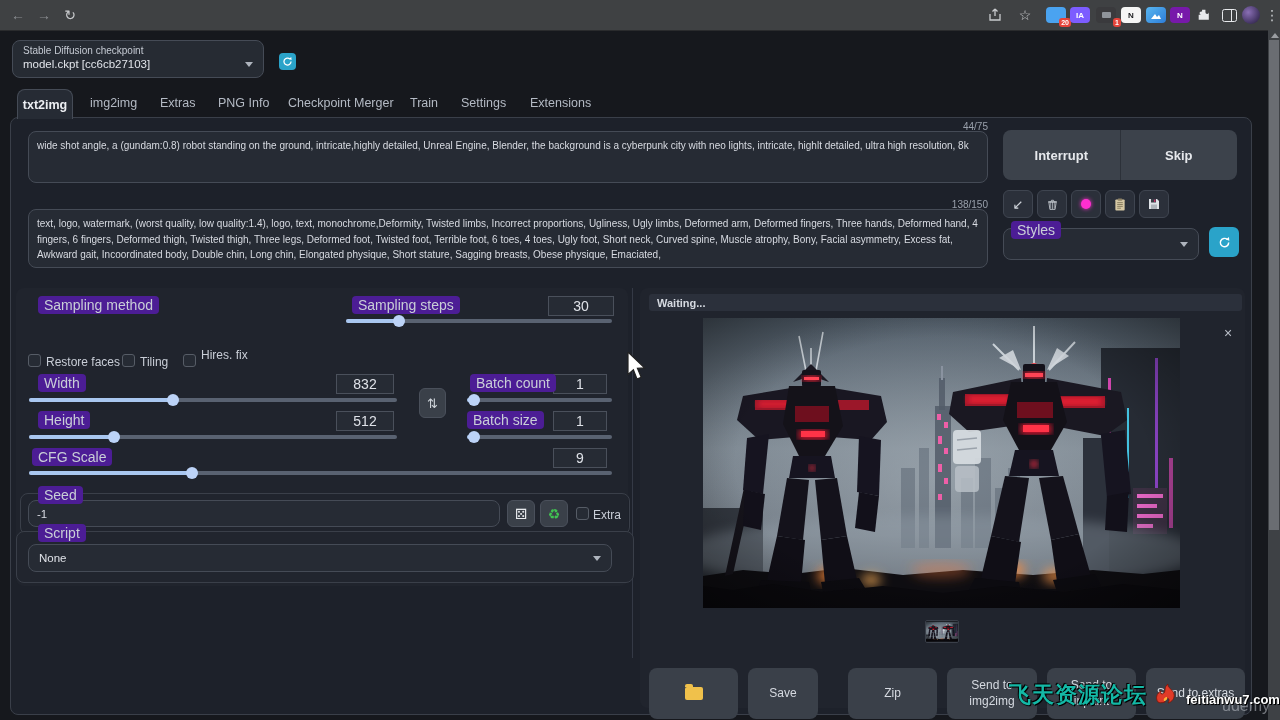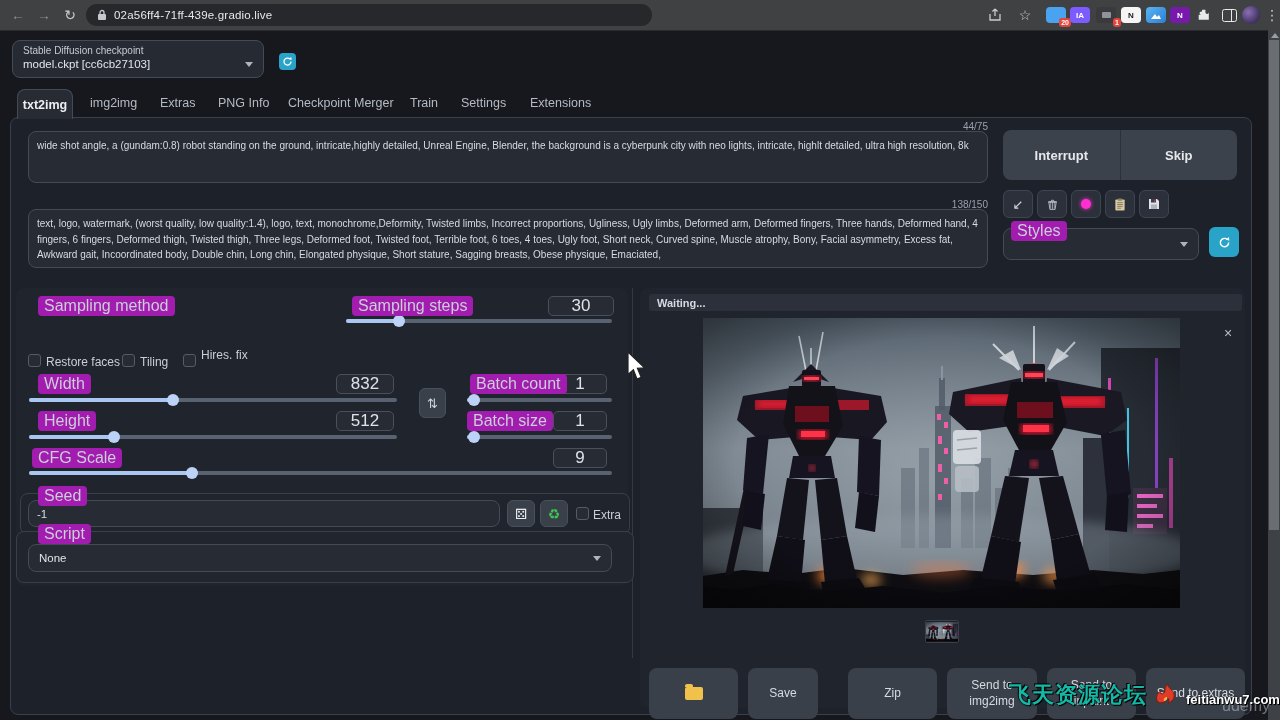--- a/index.html
+++ b/index.html
@@ -55,29 +55,29 @@
   .ta1{top:131px;width:960px;height:52px;white-space:nowrap;}
   .ta2{top:209px;width:960px;height:59px;}
 
   
   .big-btns{left:1003px;top:130px;width:234px;height:50px;background:#3c424b;border-radius:8px;display:flex;overflow:hidden;}
   .big-btn{flex:1;display:flex;align-items:center;justify-content:center;font-size:13px;font-weight:600;color:#e6e8ec;}
   .big-div{width:1px;background:#2c3139;}
   .mini-btn{top:190px;width:30px;height:28px;background:#2b303a;border:1px solid #3f4550;border-radius:6px;
             display:flex;align-items:center;justify-content:center;box-sizing:border-box;}
   .dot{width:10px;height:10px;border-radius:50%;background:#ff2fd0;box-shadow:0 0 4px #ff2fd0;}
-  .pill{font-size:16px;color:#c9ced7;background:#a21caf;padding:1px 6px;border-radius:4px;z-index:2;}
+  .pill{font-size:14px;color:#c9ced7;background:#4c1d95;padding:1px 6px;border-radius:4px;z-index:2;}
   .drop{background:#262b34;border:1px solid #454b56;border-radius:8px;display:flex;align-items:center;
         justify-content:space-between;padding:0 10px;box-sizing:border-box;font-size:11.5px;color:#dfe2e8;}
   .chev{width:0;height:0;border-left:4px solid transparent;border-right:4px solid transparent;border-top:5px solid #aeb4bd;}
   .styles-dd{left:1003px;top:228px;width:196px;height:32px;}
   .styles-refresh{left:1209px;top:227px;width:30px;height:30px;border-radius:6px;}
 
   
-  .numbox{background:#262b34;border:1px solid #4a505b;border-radius:5px;color:#dfe2e8;font-size:17px;
+  .numbox{background:#262b34;border:1px solid #4a505b;border-radius:0;color:#dfe2e8;font-size:14px;
           display:flex;align-items:center;justify-content:center;}
   .track{height:4px;border-radius:2px;background:#596271;position:absolute;}
   .fill{height:4px;border-radius:2px;background:#a9c7f0;width:0;}
   .handle{position:absolute;top:-4px;width:12px;height:12px;border-radius:50%;background:#bcd3f7;transform:translateX(-50%);}
   .cb{width:13px;height:13px;background:#262b34;border:1px solid #565c66;border-radius:3px;box-sizing:border-box;}
   .cb-label{font-size:12px;color:#c9ced7;}
   .sq-btn{background:#3a4049;border:1px solid #4a505b;border-radius:6px;display:flex;align-items:center;
           justify-content:center;color:#cfd4da;box-sizing:border-box;}
   .seed-input{left:28px;top:500px;width:472px;height:27px;background:#262b34;border:1px solid #454b56;border-radius:8px;
           color:#d8dbe2;font-size:11.5px;display:flex;align-items:center;padding-left:8px;box-sizing:border-box;}
@@ -112,29 +112,20 @@
 </head>
 <body>
 
 <div class="stage">
 
   <div class="abs toolbar">
     <div class="abs navbtn" style="left:8px">←</div>
     <div class="abs navbtn" style="left:34px">→</div>
     <div class="abs navbtn lit" style="left:60px">↻</div>
 
-    <div class="abs url-pill">
-      <span>
-        <svg width="10" height="12" viewBox="0 0 10 12">
-            <rect x="1" y="5" width="8" height="6" rx="1" fill="#c6c8cb"></rect>
-            <path d="M3 5V3.5a2 2 0 0 1 4 0V5" fill="none" stroke="#c6c8cb" stroke-width="1.3"></path>
-          </svg>
-      </span>
-      <span class="url-text">02a56ff4-71ff-439e.gradio.live</span>
-    </div>
 
     <div class="abs extbox" style="left:985px">
       <svg width="14" height="14" viewBox="0 0 14 14">
           <path d="M2 6v6h10V6" fill="none" stroke="#c9cbce" stroke-width="1.3"></path>
           <path d="M7 1v7M7 1L4.5 3.5M7 1l2.5 2.5" fill="none" stroke="#c9cbce" stroke-width="1.3"></path>
         </svg>
     </div>
     <div class="abs extbox glyph" style="left:1015px">☆</div>
 
     <div class="abs extbox" style="left:1046px">

